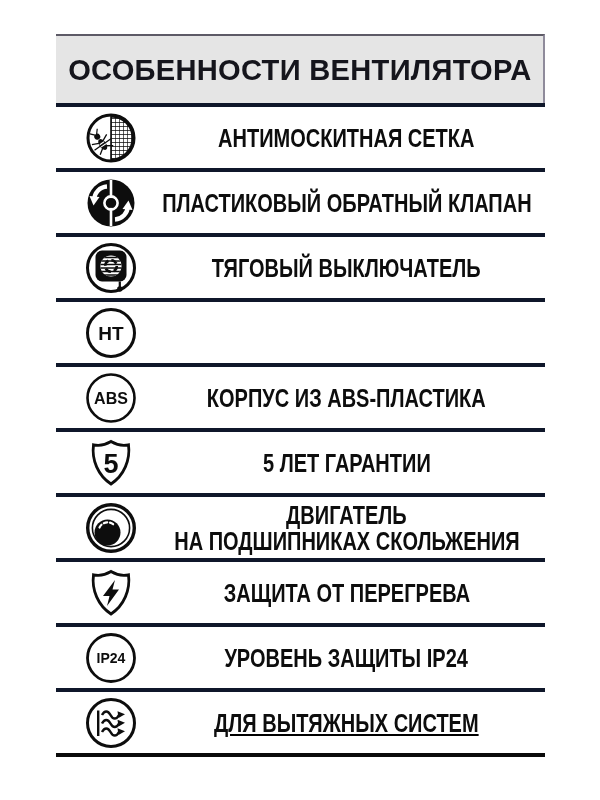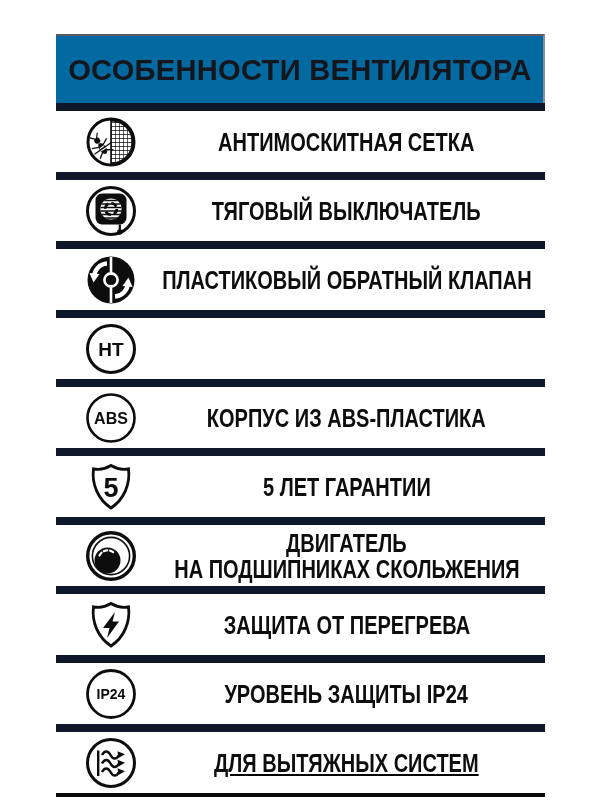--- a/index.html
+++ b/index.html
@@ -13,21 +13,21 @@
     box-sizing:border-box;
     border-top:2px solid #5d5a66;border-right:2px solid #8f8b9b;
     display:flex;align-items:center;justify-content:center;
   }
   .band-title{
     margin:0;font-size:30px;font-weight:bold;color:#15151c;
     white-space:nowrap;letter-spacing:.3px;transform:scaleX(.97);
   }
   .rows{position:absolute;left:56px;top:103px;width:489px;}
   .row{
-    position:relative;height:61px;border-top:8px solid #0f172a;
+    position:relative;height:61px;border-top:4px solid #0f172a;
     display:flex;box-sizing:content-box;
   }
   .row:last-child{border-bottom:4px solid #0a0a0a;text-decoration:underline;}
   .icon{
     position:absolute;left:29px;top:50%;transform:translateY(-50%);
     width:52px;height:52px;line-height:0;
   }
   .icon svg{width:52px;height:52px;display:block;}
   .labels{
     margin-left:92px;width:397px;
@@ -37,21 +37,21 @@
     display:inline-block;font-size:25px;font-weight:bold;color:#0d0d0d;
     white-space:nowrap;line-height:26px;transform:scaleX(.8);
   }
   .ic-txt{font-family:"Liberation Sans","DejaVu Sans",sans-serif;font-weight:bold;fill:#0d0d0d;}
 </style>
 </head>
 <body>
 
 <div class="poster">
 
-  <header class="band" style="background:#0369a1;">
+  <header class="band" style="background:#e5e5e5;">
     <h1 class="band-title">ОСОБЕННОСТИ ВЕНТИЛЯТОРА</h1>
   </header>
 
   <main class="rows">
 
     <div class="row">
       <span class="icon">
         <svg viewBox="-26 -26 52 52">
           <defs>
             <pattern id="mesh1" width="4" height="4" patternUnits="userSpaceOnUse">
@@ -70,20 +70,40 @@
         </svg>
       </span>
       <div class="labels">
           <span class="label">АНТИМОСКИТНАЯ СЕТКА</span>
         </div>
     </div>
 
     <div class="row">
       <span class="icon">
         <svg viewBox="-26 -26 52 52">
+          <circle r="23.5" fill="#0d0d0d"></circle>
+          <line x1="0" y1="-23" x2="0" y2="23" stroke="#ffffff" stroke-width="2.6"></line>
+          <g fill="none" stroke="#ffffff" stroke-width="4.4">
+            <path d="M -4 -16.5 A 13.5 13.5 0 0 0 -16.8 -3"></path>
+            <path d="M 4 16.5 A 13.5 13.5 0 0 0 16.8 3"></path>
+          </g>
+          <polygon points="-21.5,-7 -11.5,-6 -17.5,2.5" fill="#ffffff"></polygon>
+          <polygon points="21.5,7 11.5,6 17.5,-2.5" fill="#ffffff"></polygon>
+          <circle r="5" fill="#0d0d0d"></circle>
+          <circle r="6.6" fill="none" stroke="#ffffff" stroke-width="2.6"></circle>
+        </svg>
+      </span>
+      <div class="labels">
+          <span class="label">ПЛАСТИКОВЫЙ ОБРАТНЫЙ КЛАПАН</span>
+        </div>
+    </div>
+
+    <div class="row">
+      <span class="icon">
+        <svg viewBox="-26 -26 52 52">
           <defs>
               <clipPath id="fanclip">
                 <circle cx="0" cy="-2" r="10.6"></circle>
               </clipPath>
             </defs>
           <circle r="23.5" fill="none" stroke="#0d0d0d" stroke-width="3"></circle>
           <rect x="-15.5" y="-17.5" width="31" height="31" rx="6.5" fill="#0d0d0d"></rect>
           <circle cx="0" cy="-2" r="10.6" fill="#ffffff"></circle>
           <g clip-path="url(#fanclip)" stroke="#0d0d0d" stroke-width="1.7">
             <path d="M -11 -10.5 H 11 M -11 -7 H 11 M -11 -3.5 H 11 M -11 0 H 11 M -11 3.5 H 11 M -11 7 H 11"></path>
@@ -94,40 +114,20 @@
         </svg>
       </span>
       <div class="labels">
           <span class="label">ТЯГОВЫЙ ВЫКЛЮЧАТЕЛЬ</span>
         </div>
     </div>
 
     <div class="row">
       <span class="icon">
         <svg viewBox="-26 -26 52 52">
-          <circle r="23.5" fill="#0d0d0d"></circle>
-          <line x1="0" y1="-23" x2="0" y2="23" stroke="#ffffff" stroke-width="2.6"></line>
-          <g fill="none" stroke="#ffffff" stroke-width="4.4">
-            <path d="M -4 -16.5 A 13.5 13.5 0 0 0 -16.8 -3"></path>
-            <path d="M 4 16.5 A 13.5 13.5 0 0 0 16.8 3"></path>
-          </g>
-          <polygon points="-21.5,-7 -11.5,-6 -17.5,2.5" fill="#ffffff"></polygon>
-          <polygon points="21.5,7 11.5,6 17.5,-2.5" fill="#ffffff"></polygon>
-          <circle r="5" fill="#0d0d0d"></circle>
-          <circle r="6.6" fill="none" stroke="#ffffff" stroke-width="2.6"></circle>
-        </svg>
-      </span>
-      <div class="labels">
-          <span class="label">ПЛАСТИКОВЫЙ ОБРАТНЫЙ КЛАПАН</span>
-        </div>
-    </div>
-
-    <div class="row">
-      <span class="icon">
-        <svg viewBox="-26 -26 52 52">
           <circle r="23.5" fill="none" stroke="#0d0d0d" stroke-width="3"></circle>
           <text class="ic-txt" x="0" y="6.8" font-size="19" text-anchor="middle">HT</text>
         </svg>
       </span>
     </div>
 
     <div class="row">
       <span class="icon">
         <svg viewBox="-26 -26 52 52">
           <circle r="23.5" fill="none" stroke="#0d0d0d" stroke-width="2.6"></circle>

